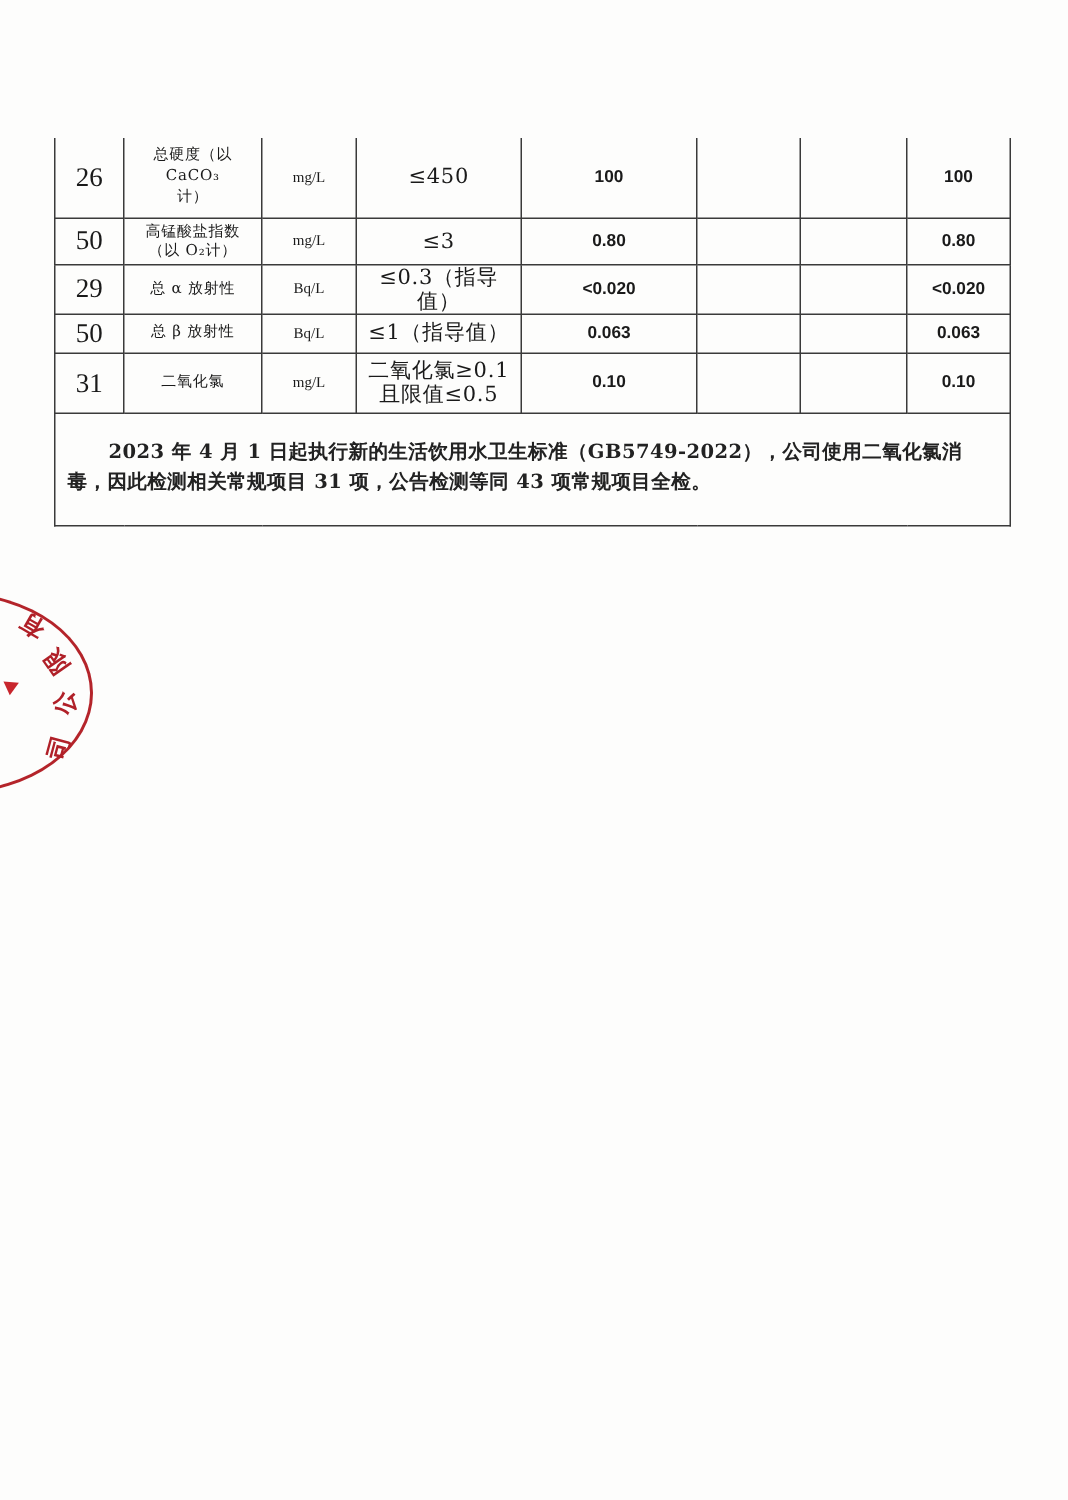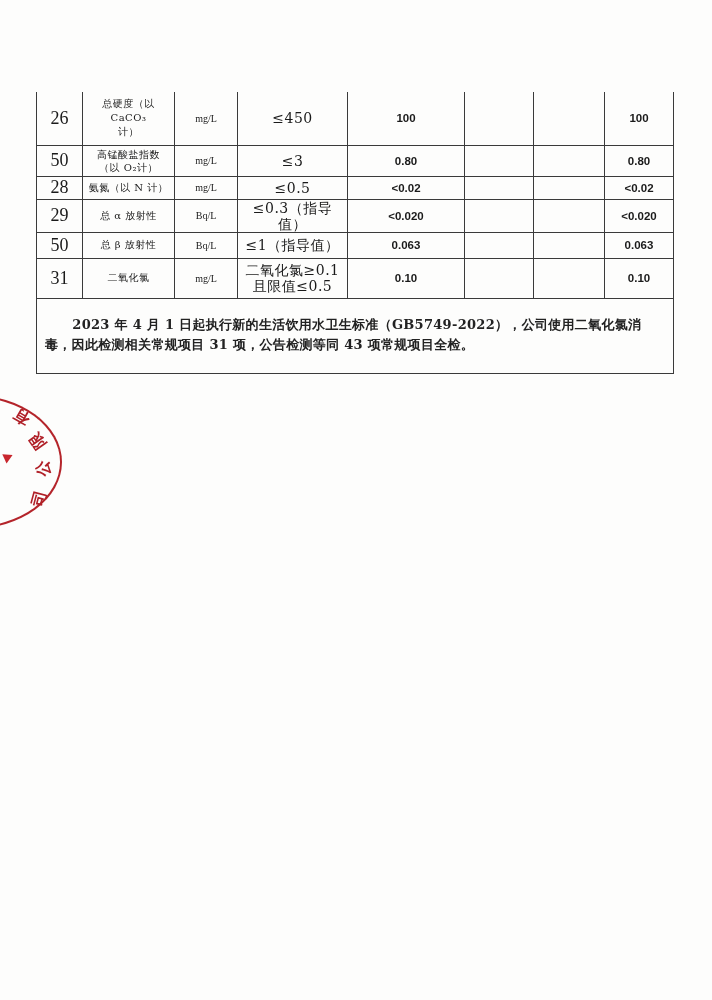--- a/index.html
+++ b/index.html
@@ -171,30 +171,20 @@
             <div>（以 O₂计）</div>
           </td>
           <td class="unit">mg/L</td>
           <td class="limit">≤3</td>
           <td class="val">0.80</td>
           <td class="val"></td>
           <td class="val"></td>
           <td class="val">0.80</td>
         </tr>
 
-        <tr style="height:23px;">
-          <td class="no">28</td>
-          <td class="item">氨氮（以 N 计）</td>
-          <td class="unit">mg/L</td>
-          <td class="limit">≤0.5</td>
-          <td class="val">&lt;0.02</td>
-          <td class="val"></td>
-          <td class="val"></td>
-          <td class="val">&lt;0.02</td>
-        </tr>
 
         <tr style="height:23px;">
           <td class="no">29</td>
           <td class="item">总 α 放射性</td>
           <td class="unit">Bq/L</td>
           <td class="limit">≤0.3（指导值）</td>
           <td class="val">&lt;0.020</td>
           <td class="val"></td>
           <td class="val"></td>
           <td class="val">&lt;0.020</td>

